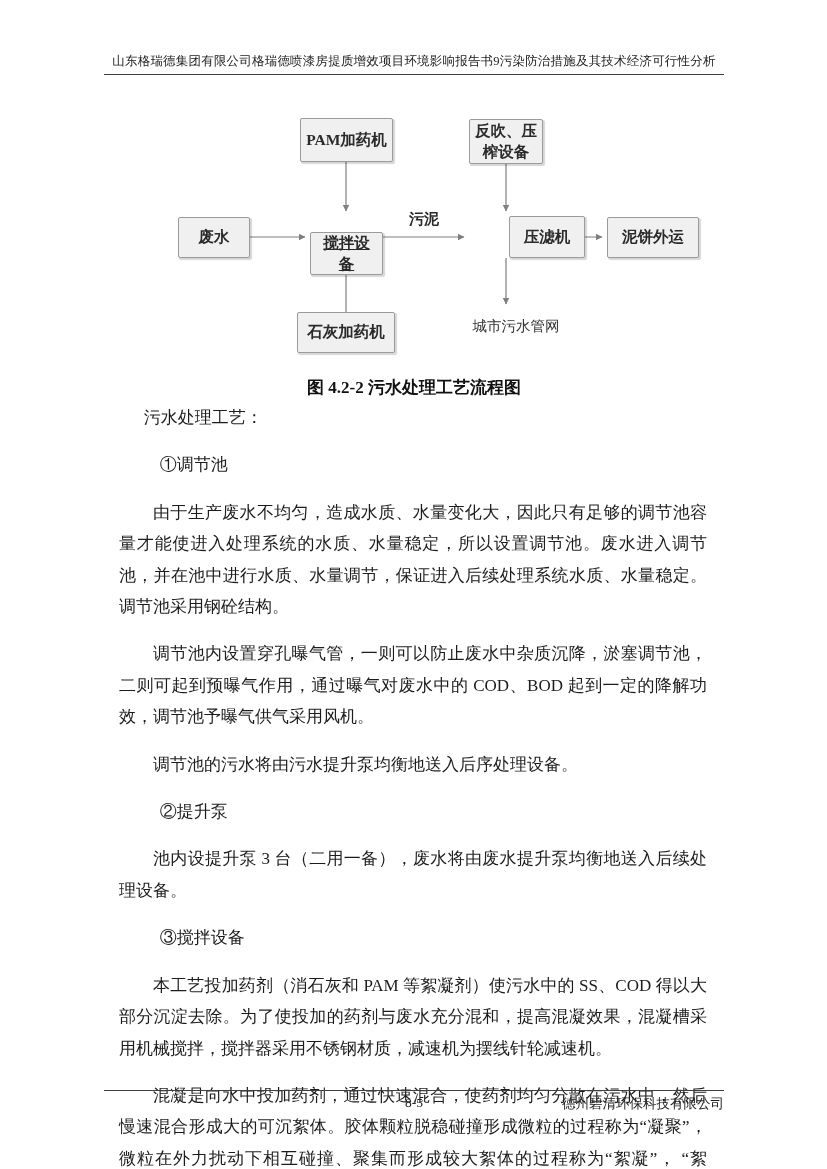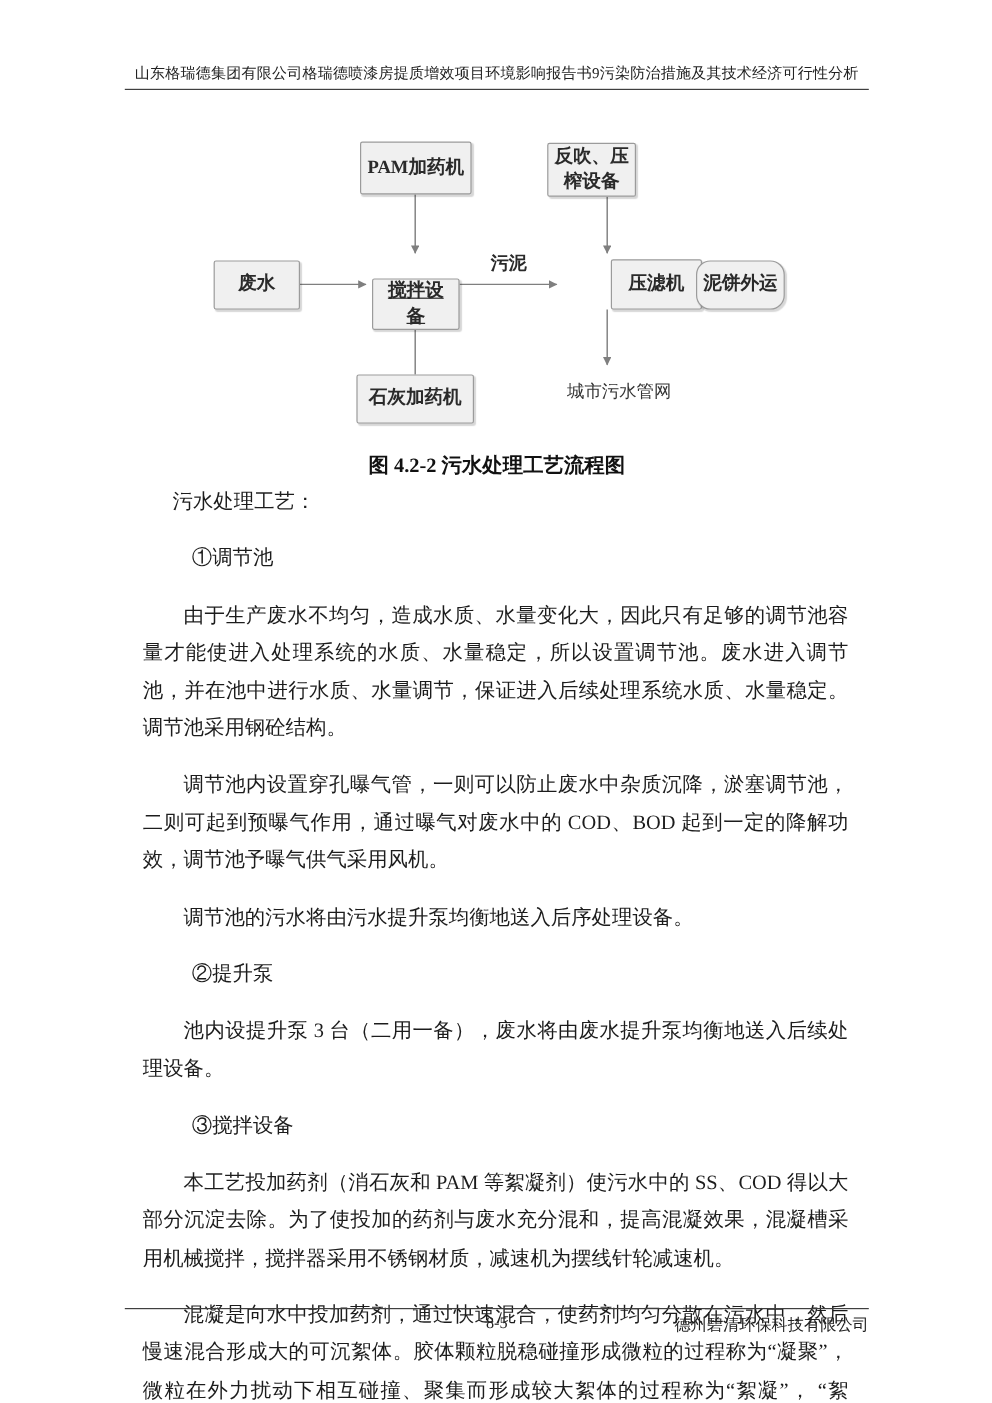--- a/index.html
+++ b/index.html
@@ -21,25 +21,25 @@
   .fc-arrows{position:absolute;left:0;top:0;}
   .fc-box{
     position:absolute;box-sizing:border-box;
     background:#f0f0f0;border:1px solid #9b9b9b;border-radius:2px;
     box-shadow:1.5px 1.5px 1px rgba(0,0,0,0.16);
     display:flex;align-items:center;justify-content:center;
     text-align:center;font-weight:bold;font-size:15.5px;line-height:1.3;
     color:#2a2a2a;white-space:pre-line;
   }
   .fc-box-pam{left:300px;top:118px;width:93px;height:44px;}
-  .fc-box-backblow{left:456px;top:119px;width:74px;height:45px;font-family:Liberation Serif, serif;}
+  .fc-box-backblow{left:469px;top:119px;width:74px;height:45px;font-family:Liberation Serif, serif;}
   .fc-box-wastewater{left:178px;top:217px;width:72px;height:41px;}
   .fc-box-mixer{left:310px;top:232px;width:73px;height:43px;text-decoration:underline;}
   .fc-box-filter{left:469px;top:216px;width:76px;height:42px;margin-left:40px;}
-  .fc-box-cake{left:580px;top:217px;width:74px;height:41px;border-radius:12px;}
+  .fc-box-cake{left:607px;top:217px;width:92px;height:41px;}
   .fc-box-lime{left:297px;top:312px;width:98px;height:41px;}
   .fc-edge-label{
     position:absolute;left:402px;top:210px;width:44px;text-align:center;
     font-weight:bold;font-size:15px;color:#2a2a2a;
   }
   .fc-city-label{
     position:absolute;left:470px;top:317px;width:92px;text-align:center;
     font-size:14.5px;color:#333;
   }
   

